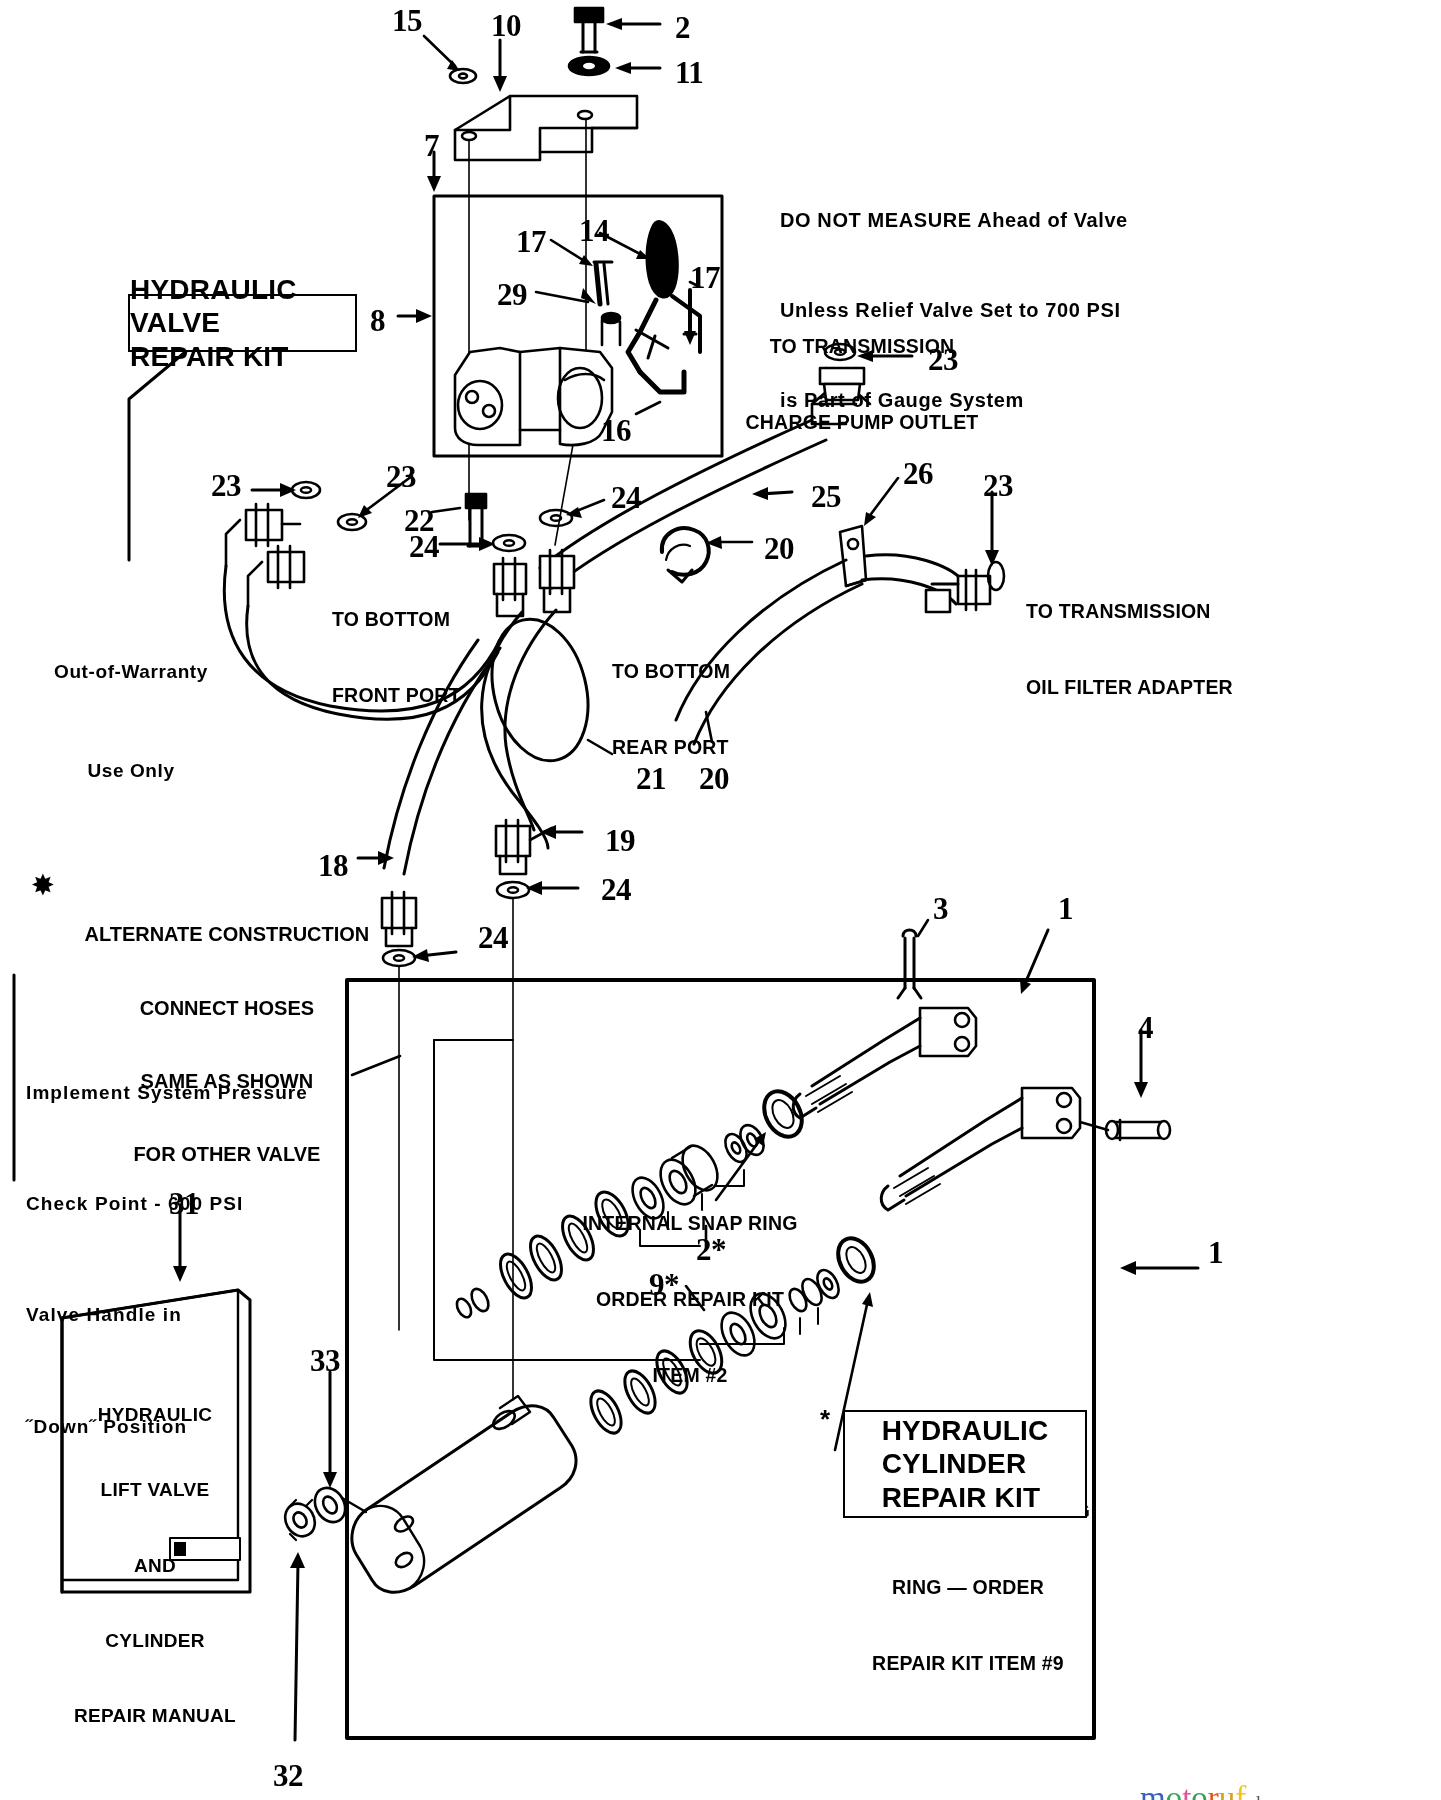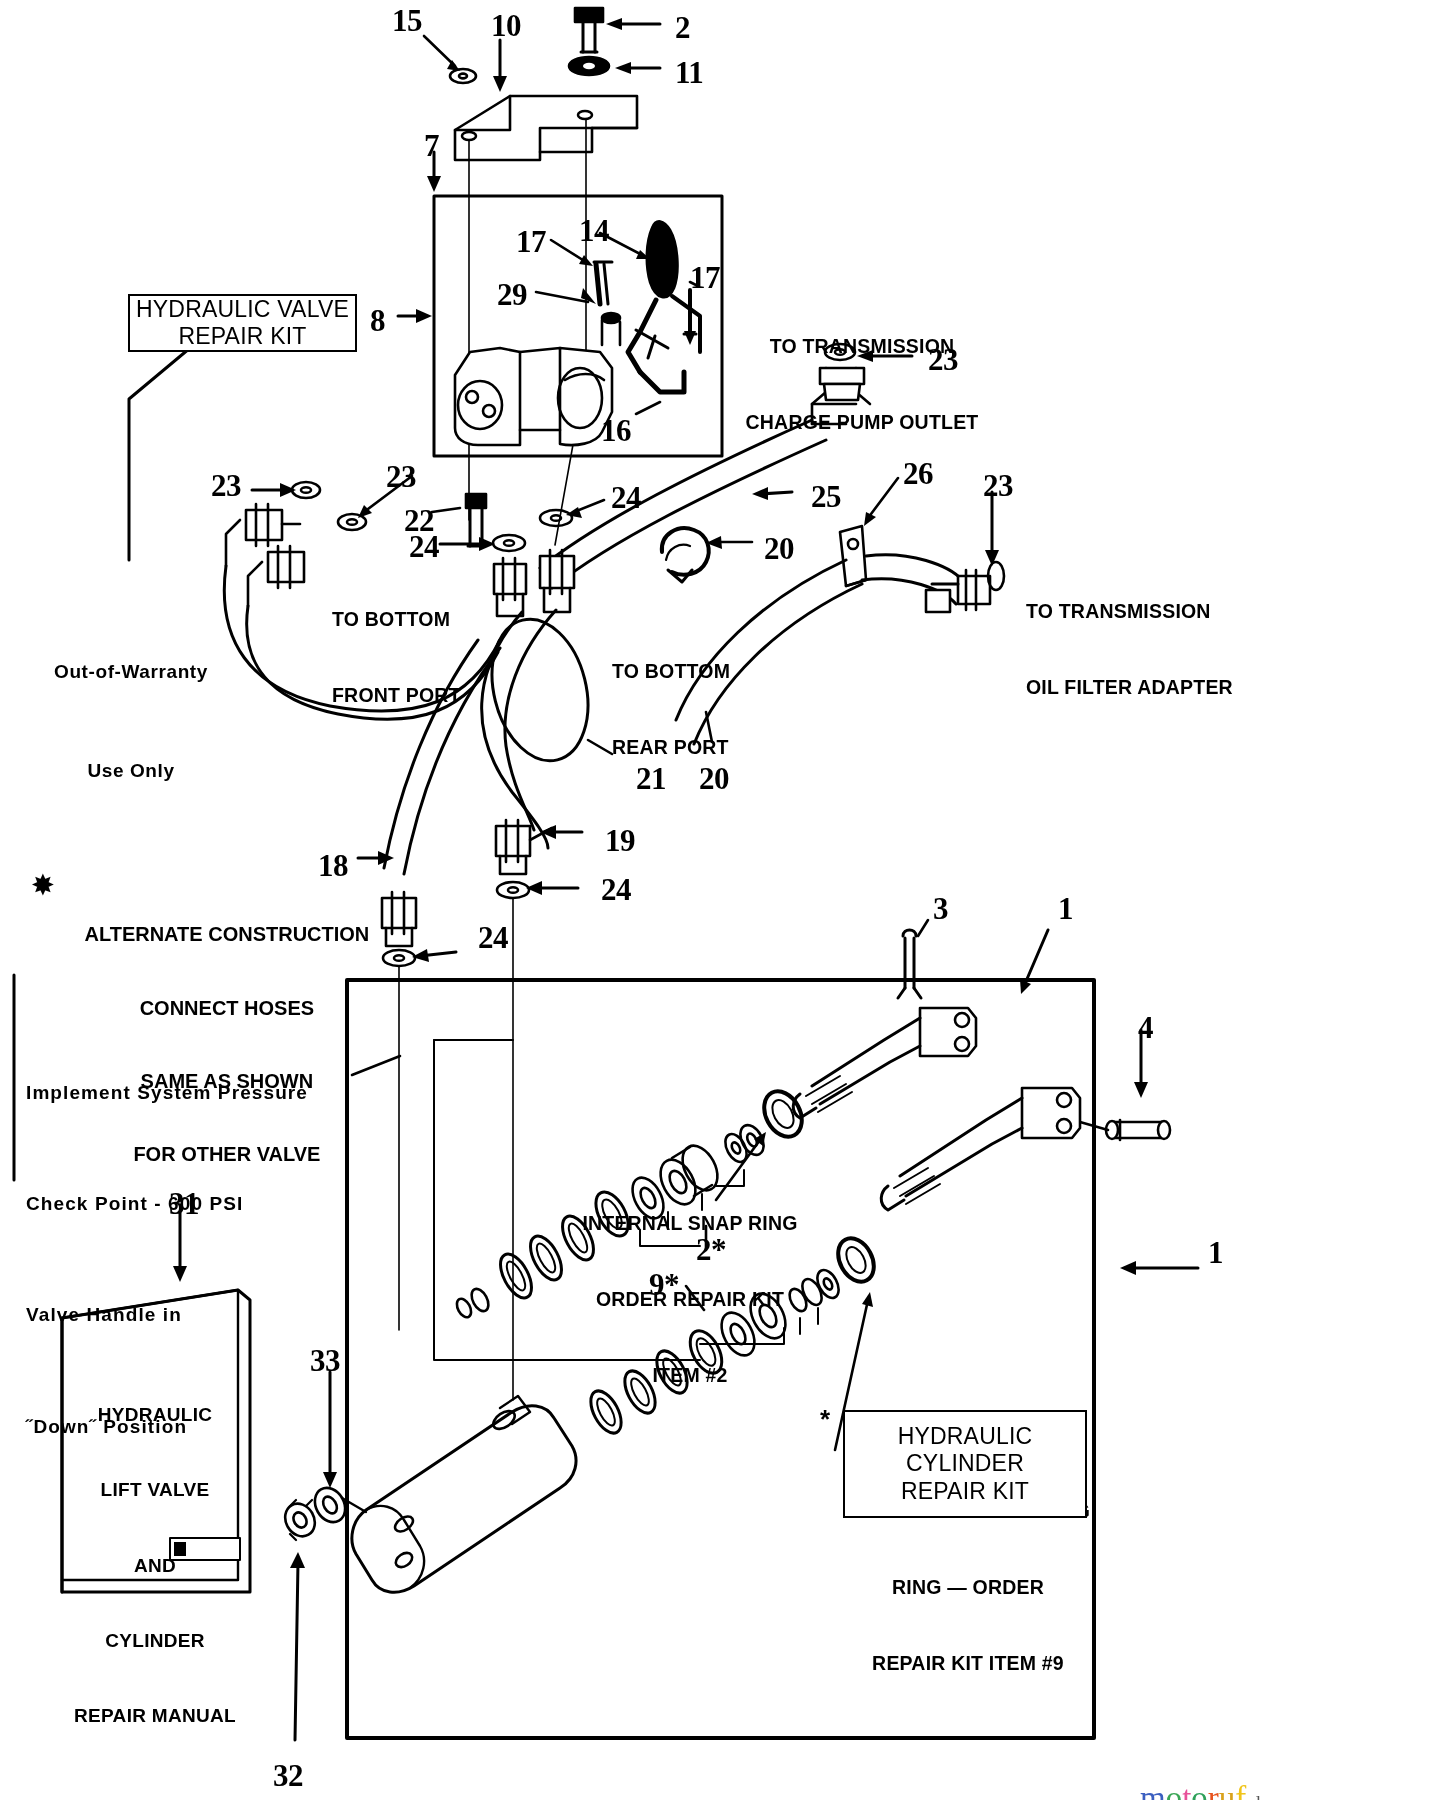--- a/index.html
+++ b/index.html
@@ -6,21 +6,21 @@
   body{width:1441px;height:1800px;position:relative;
        font-family:"Liberation Sans",sans-serif;color:#000;overflow:hidden;}
   #stage{position:absolute;inset:0;}
   svg.art{position:absolute;left:0;top:0;width:1441px;height:1800px;}
   .lbl{position:absolute;font-weight:bold;line-height:1.05;white-space:pre;}
   .callout{font-size:31px;font-weight:bold;font-family:Liberation Serif, serif;
            letter-spacing:-0.5px;}
   .note{font-size:20px;font-weight:bold;letter-spacing:0.6px;line-height:1.5;}
   .noteC{font-size:19.5px;font-weight:bold;letter-spacing:0.2px;line-height:1.3;text-align:center;}
   .noteL{font-size:19px;font-weight:bold;letter-spacing:1.1px;line-height:1.95;}
-  .boxtxt{font-size:23px;font-weight:normal;text-align:center;letter-spacing:0.2px;line-height:1.18;}
+  .boxtxt{font-size:28px;font-weight:bold;letter-spacing:0.2px;line-height:1.18;}
   .kitbox{position:absolute;border:2.5px solid #000;background:#fff;
           display:flex;align-items:center;justify-content:center;}
   .manualtxt{font-size:19px;font-weight:bold;text-align:center;line-height:1.32;letter-spacing:0.3px;}
   .wm{position:absolute;font-family:"Liberation Serif",serif;font-size:33px;margin-top:40px;}
   .wm span{font-weight:400;}
   .wm .d{font-size:19px;color:#555;}
 </style>
 </head>
 <body>
 
@@ -482,20 +482,25 @@
 <div class="lbl callout" style="left:1058px;top:893px;">1</div>
 <div class="lbl callout" style="left:478px;top:922px;">24</div>
 <div class="lbl callout" style="left:1138px;top:1012px;">4</div>
 <div class="lbl callout" style="left:169px;top:1188px;">31</div>
 <div class="lbl callout" style="left:696px;top:1234px;">2*</div>
 <div class="lbl callout" style="left:1208px;top:1237px;">1</div>
 <div class="lbl callout" style="left:649px;top:1269px;">9*</div>
 <div class="lbl callout" style="left:310px;top:1345px;">33</div>
 <div class="lbl callout" style="left:273px;top:1760px;">32</div>
 
+<div class="lbl note" style="left:780px;top:145px;">
+  <div>DO NOT MEASURE Ahead of Valve</div>
+  <div>Unless Relief Valve Set to 700 PSI</div>
+  <div>is Part of Gauge System</div>
+</div>
 
 <div class="lbl noteC" style="left:727px;top:283px;width:270px;">
   <div>TO TRANSMISSION</div>
   <div>CHARGE PUMP OUTLET</div>
 </div>
 
 <div class="lbl noteC" style="left:1026px;top:548px;width:250px;text-align:left;">
   <div>TO TRANSMISSION</div>
   <div>OIL FILTER ADAPTER</div>
 </div>

